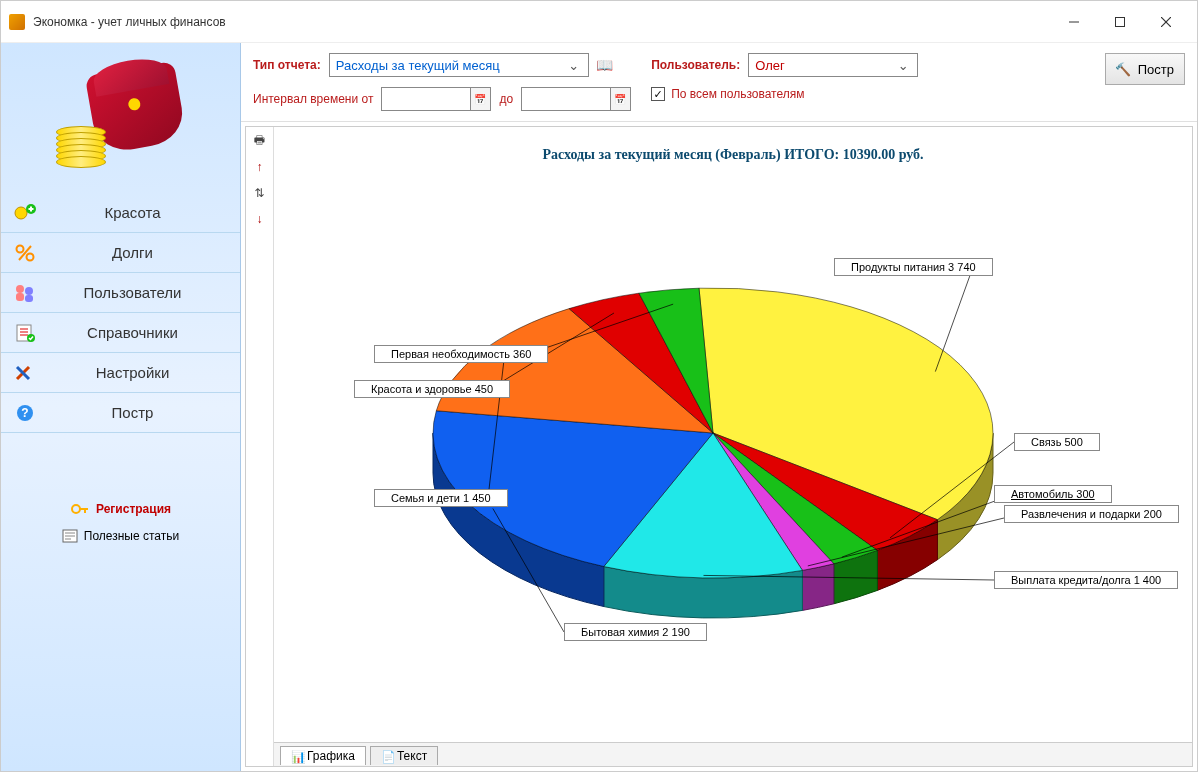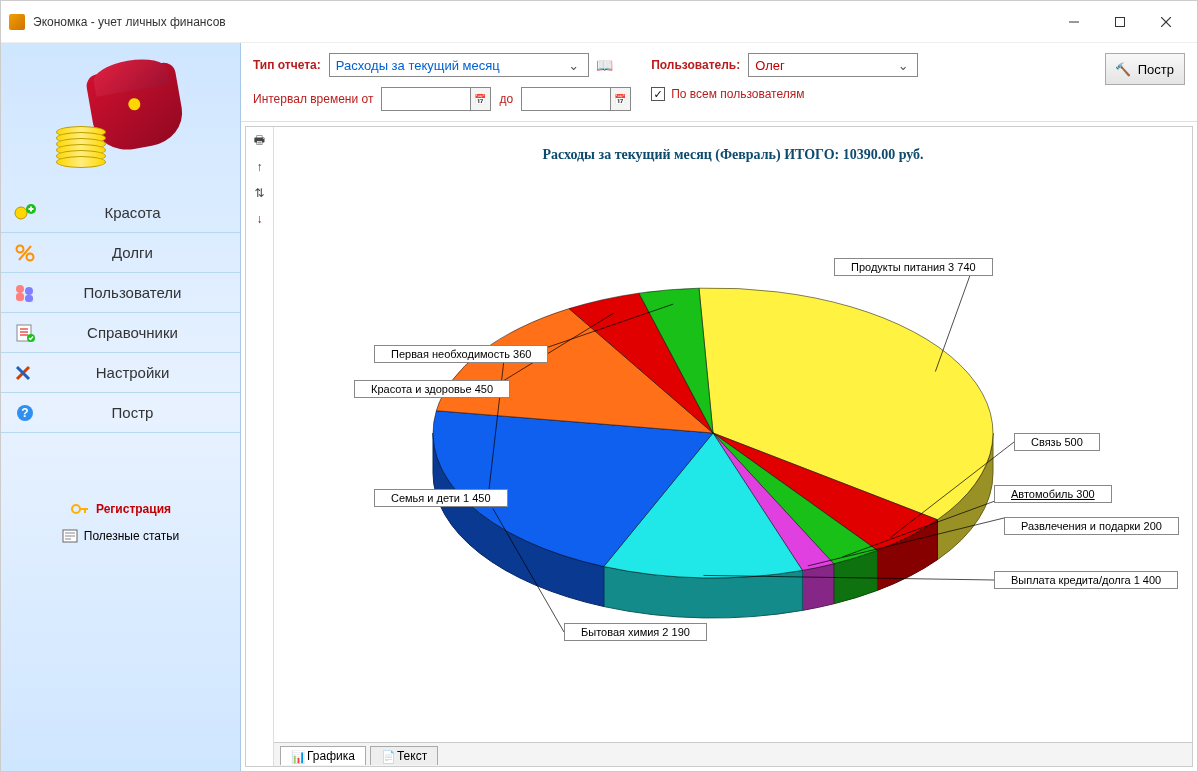--- a/index.html
+++ b/index.html
@@ -255,21 +255,21 @@
                 <line x1="533.7873962159651" y1="392.91642646530386" x2="730" y2="345" stroke="#000" stroke-width="0.7"></line>
                 <line x1="429.50527087021567" y1="402.4073386110101" x2="720" y2="407" stroke="#000" stroke-width="0.7"></line>
                 <line x1="218.83331760646593" y1="335.4890153040527" x2="290" y2="459" stroke="#000" stroke-width="0.7"></line>
                 <line x1="229.95830088246439" y1="187.12079572180448" x2="214" y2="325" stroke="#000" stroke-width="0.7"></line>
                 <line x1="339.99238619466195" y1="139.9939479688199" x2="216" y2="216" stroke="#000" stroke-width="0.7"></line>
                 <line x1="399.1374134785001" y1="131.14305845819544" x2="254" y2="181" stroke="#000" stroke-width="0.7"></line>
               </svg>
               <div class="callout" style="left: 560px; top: 85px;">Продукты питания 3 740</div>
               <div class="callout" style="left: 740px; top: 260px;">Связь 500</div>
               <div class="callout" style="left: 720px; top: 312px; text-decoration: underline;">Автомобиль 300</div>
-              <div class="callout" style="left: 730px; top: 344px;">Развлечения и подарки 200</div>
+              <div class="callout" style="left: 730px; top: 332px;">Развлечения и подарки 200</div>
               <div class="callout" style="left: 720px; top: 398px;">Выплата кредита/долга 1 400</div>
               <div class="callout" style="left: 290px; top: 450px;">Бытовая химия 2 190</div>
               <div class="callout" style="left: 100px; top: 316px; text-align: center;">Семья и дети 1 450</div>
               <div class="callout" style="left: 80px; top: 207px;">Красота и здоровье 450</div>
               <div class="callout" style="left: 100px; top: 172px;">Первая необходимость 360</div>
             </div>
           <div class="tabs" style="position:absolute; bottom:0; left:0; right:0;">
             <div class="tab">
               <span class="tab-icon">📊</span>
               <span>Графика</span>

